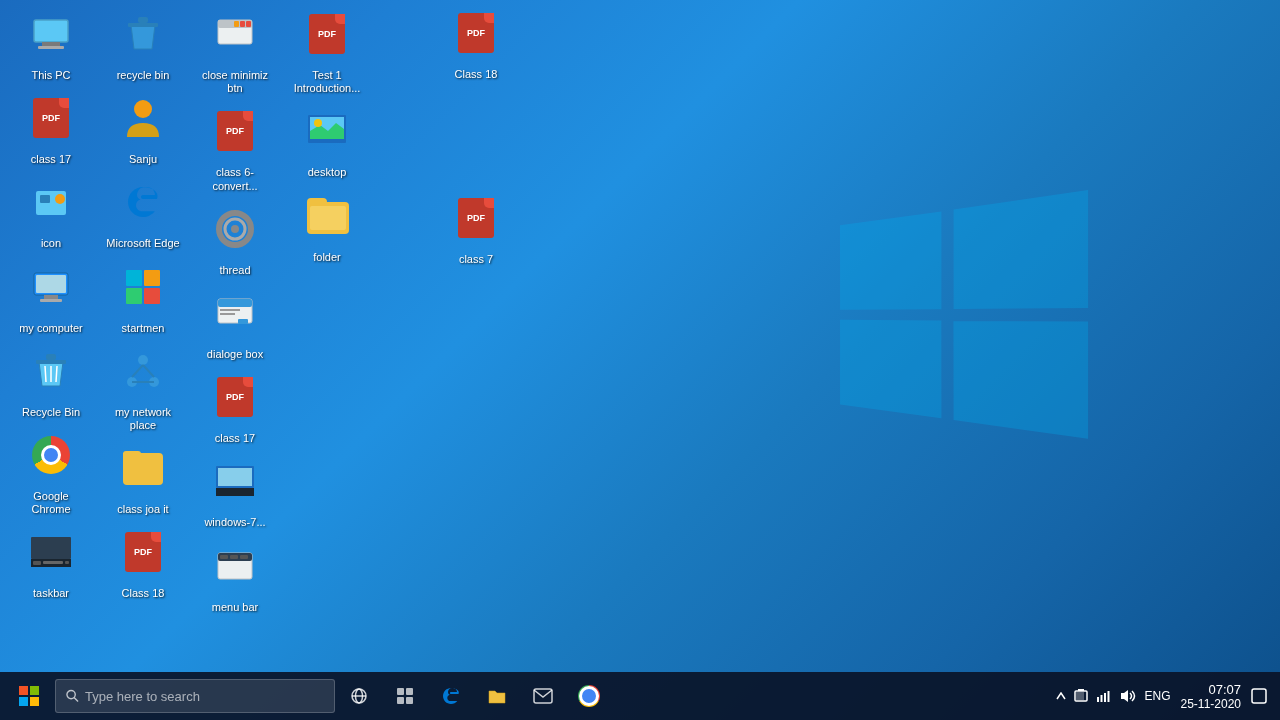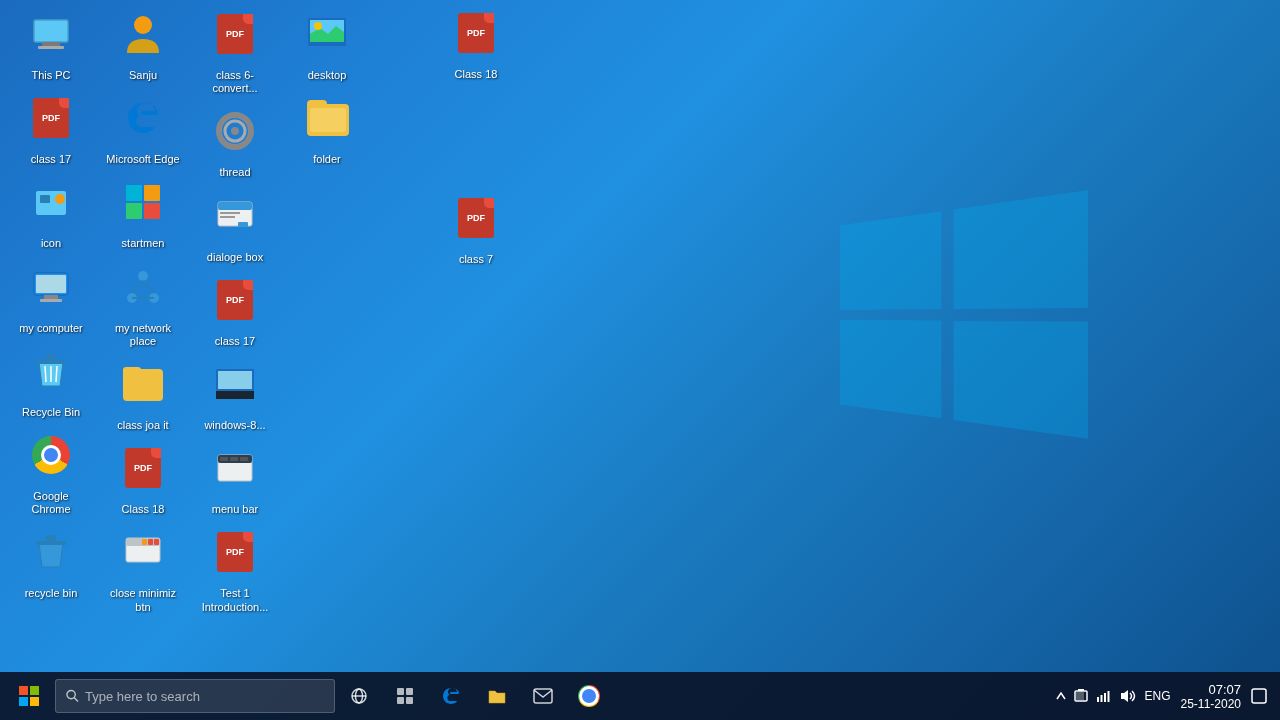--- a/index.html
+++ b/index.html
@@ -302,20 +302,32 @@
       <span class="icon-label">Recycle Bin</span>
     </div>
 
     <div class="desktop-icon" style="order:5">
       <div class="icon-img">
         <div class="chrome-icon"></div>
       </div>
       <span class="icon-label">Google Chrome</span>
     </div>
 
+    <div class="desktop-icon" style="order:6">
+      <div class="icon-img">
+        <svg width="40" height="30" viewBox="0 0 40 30">
+            <rect x="0" y="0" width="40" height="22" rx="1" fill="#2c3e50"></rect>
+            <rect x="0" y="22" width="40" height="8" rx="0" fill="#1a252f"></rect>
+            <rect x="2" y="24" width="8" height="4" rx="1" fill="#555"></rect>
+            <rect x="12" y="24" width="20" height="3" rx="1" fill="#666"></rect>
+            <rect x="34" y="24" width="4" height="3" rx="1" fill="#555"></rect>
+          </svg>
+      </div>
+      <span class="icon-label">taskbar</span>
+    </div>
 
     <div class="desktop-icon" style="order:7">
       <div class="icon-img">
         <svg width="34" height="38" viewBox="0 0 34 38">
             <path d="M5 10 L8 34 L26 34 L29 10 Z" fill="#3498db" stroke="#2980b9" stroke-width="1"></path>
             <rect x="2" y="8" width="30" height="4" rx="1" fill="#2980b9"></rect>
             <rect x="12" y="2" width="10" height="6" rx="2" fill="#2980b9"></rect>
           </svg>
       </div>
       <span class="icon-label">recycle bin</span>
@@ -441,21 +453,21 @@
     </div>
 
     <div class="desktop-icon" style="order:19">
       <div class="icon-img">
         <svg width="38" height="30" viewBox="0 0 38 30">
             <rect x="0" y="0" width="38" height="22" rx="1" fill="#1a6bbf"></rect>
             <rect x="2" y="2" width="34" height="18" fill="#87ceeb"></rect>
             <rect x="0" y="22" width="38" height="8" fill="#1a252f"></rect>
           </svg>
       </div>
-      <span class="icon-label">windows-8...</span>
+      <span class="icon-label">windows-7...</span>
     </div>
 
     <div class="desktop-icon" style="order:20">
       <div class="icon-img">
         <svg width="38" height="30" viewBox="0 0 38 30">
             <rect x="2" y="2" width="34" height="26" rx="2" fill="#ecf0f1" stroke="#bdc3c7" stroke-width="1"></rect>
             <rect x="2" y="2" width="34" height="8" rx="2" fill="#2c3e50"></rect>
             <rect x="4" y="4" width="8" height="4" rx="1" fill="#555"></rect>
             <rect x="14" y="4" width="8" height="4" rx="1" fill="#555"></rect>
             <rect x="24" y="4" width="8" height="4" rx="1" fill="#555"></rect>

